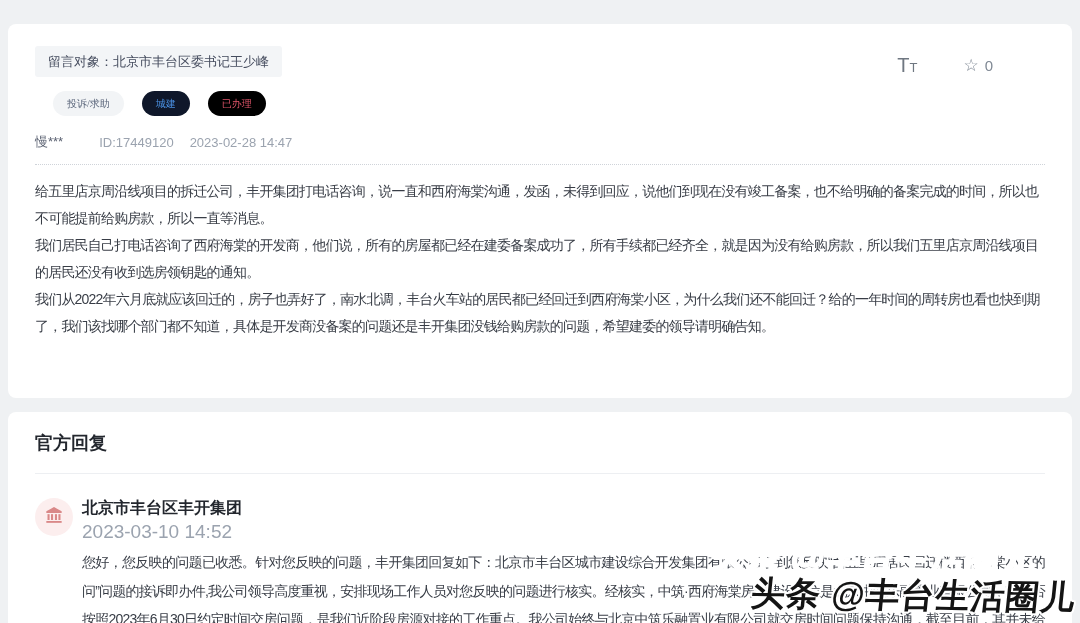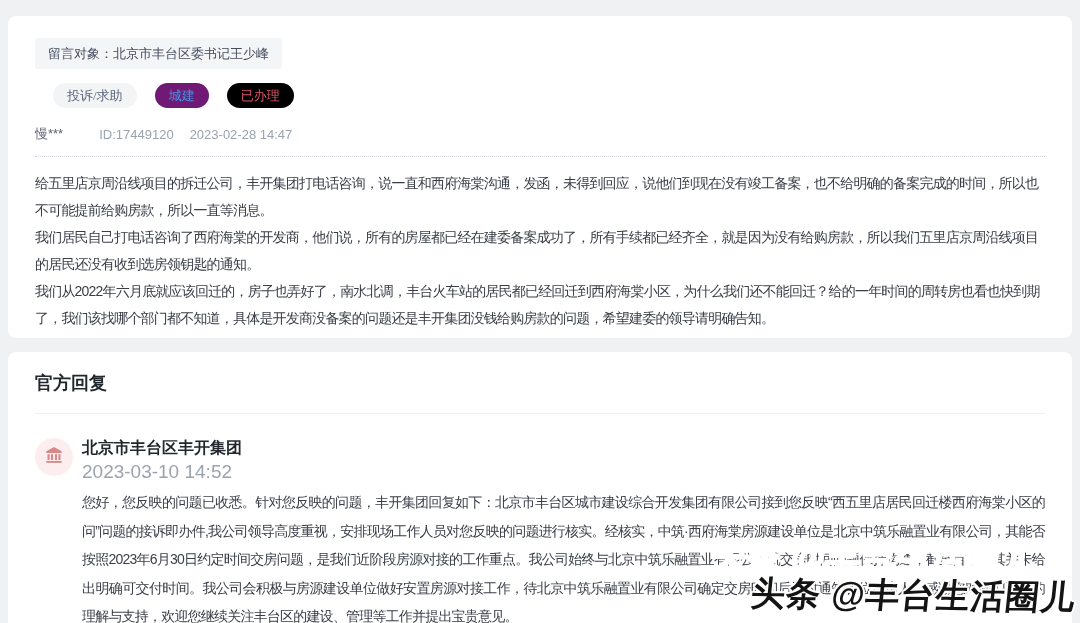--- a/index.html
+++ b/index.html
@@ -11,22 +11,22 @@
     position: relative;
     overflow: hidden;
   }
   .card {
     background: #ffffff;
     border-radius: 8px;
     margin: 0 8px;
     position: relative;
   }
   .card-post {
-    margin-top: 16px;
-    height: 322px;
+    margin-top: 24px;
+    height: 374px;
     padding: 22px 27px 0 27px;
   }
   .card-reply {
     margin-top: 14px;
     height: 420px;
     padding: 20px 27px 0 27px;
   }
   .top-row { display: flex; align-items: flex-start; justify-content: space-between; }
   .target-tag {
     display: inline-block;
@@ -47,30 +47,30 @@
 
   .title-row { display: flex; align-items: center; margin-top: 14px; }
   .post-title {
     font-size: 22px;
     font-weight: bold;
     color: #21252b;
     margin: 0;
     letter-spacing: 0.5px;
   }
   .pill {
-    font-size: 13px;
+    font-size: 10px;
     line-height: 13px;
     padding: 6px 14px;
     border-radius: 14px;
     margin-left: 18px;
     white-space: nowrap;
     font-family: Liberation Serif, serif;
   }
   .pill-gray { background: #f2f4f6; color: #5c677c; }
-  .pill-blue { background: #701a75; color: #4a90e2; }
+  .pill-blue { background: #0f172a; color: #4a90e2; }
   .pill-red  { background: #000000; color: #e1556a; }
 
   .meta-row { margin-top: 17px; font-size: 13px; display: flex; align-items: center; }
   .author { color: #5a6171; }
   .meta-dim { color: #9ba3af; }
   .meta-id { margin-left: 36px; }
   .meta-date { margin-left: 16px; }
 
   .dotted-divider { border-bottom: 1px dotted #cfd3d9; margin-top: 13px; }
 
@@ -137,20 +137,27 @@
       -1px 1px 0 #ffffff, 1px 1px 0 #ffffff;
     z-index: 4;
   }
 </style>
 </head>
 <body>
 
 <div class="card card-post">
   <div class="top-row">
     <span class="target-tag">留言对象：北京市丰台区委书记王少峰</span>
+    <div class="top-icons">
+      <span class="font-size-icon"><span class="t-big">T</span><span class="t-small">T</span></span>
+      <span class="star-wrap">
+        <span class="star-glyph">☆</span>
+        <span class="star-count">0</span>
+      </span>
+    </div>
   </div>
 
   <div class="title-row">
     <span class="pill pill-gray">投诉/求助</span>
     <span class="pill pill-blue">城建</span>
     <span class="pill pill-red">已办理</span>
   </div>
 
   <div class="meta-row">
     <span class="author">慢***</span>

